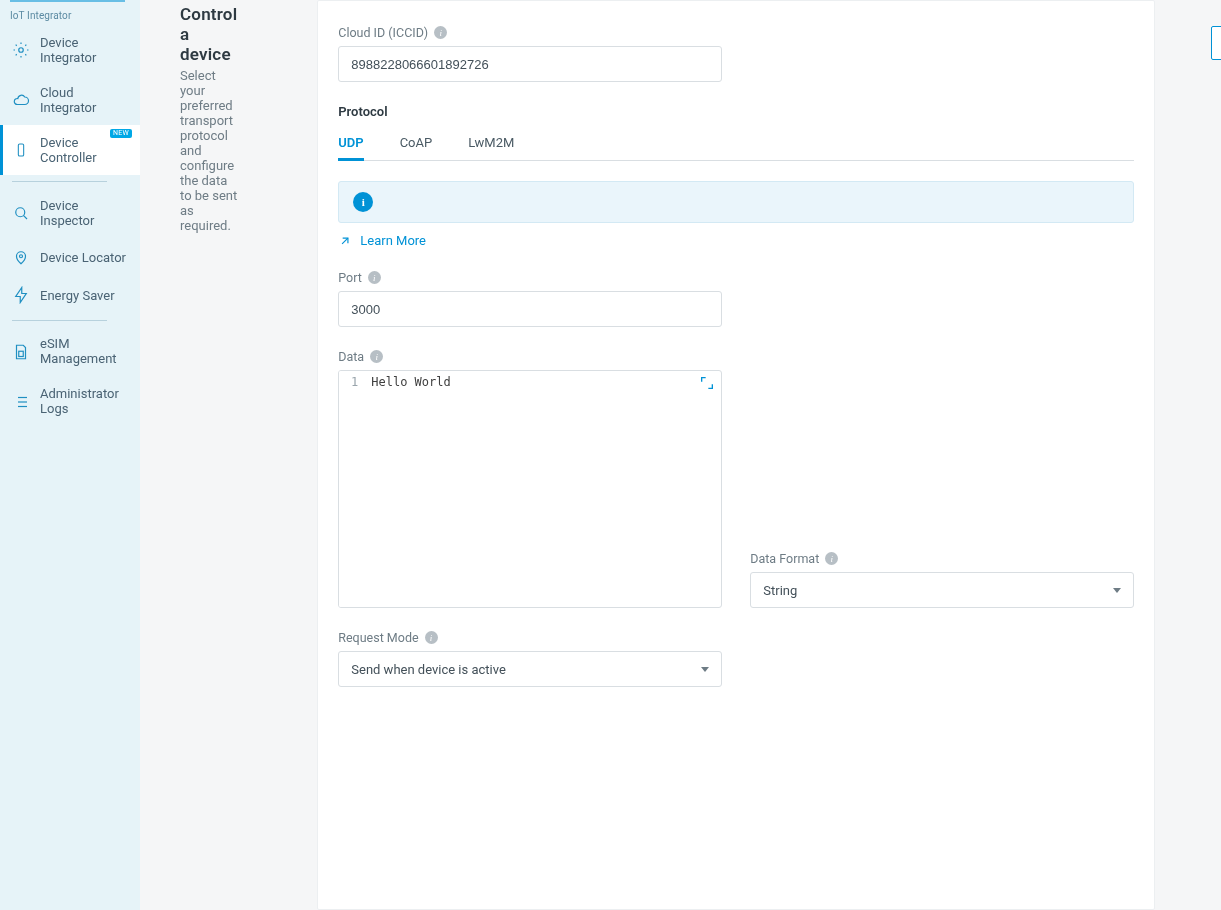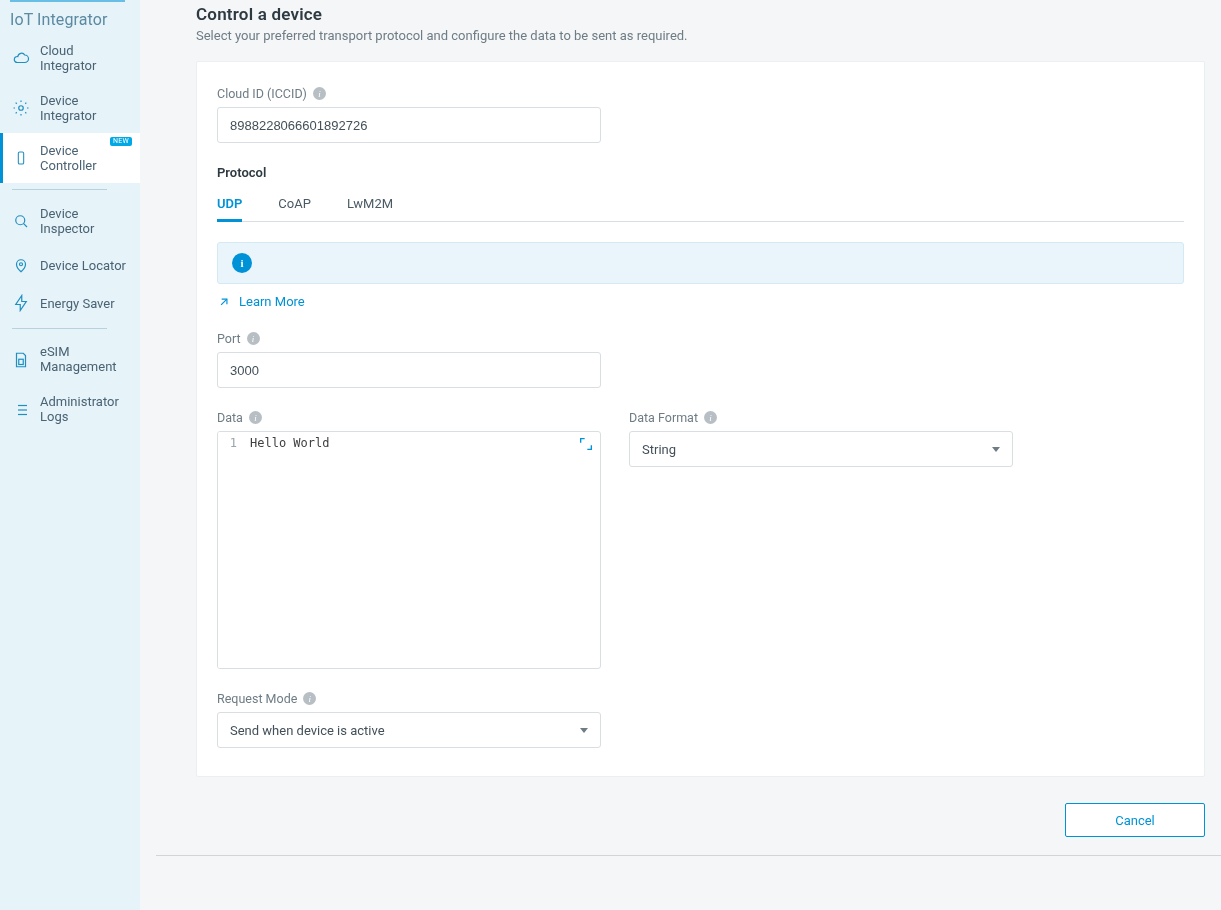--- a/index.html
+++ b/index.html
@@ -17,31 +17,31 @@
     --sidebar-icon:#1f8fc2;
     --badge-bg:#00a8e6;
     --info-bg:#eaf5fb;
     --divider:#8fb4c7;
   }
   html,body{margin:0;padding:0;height:100%;font-family:"Segoe UI",Roboto,Helvetica,Arial,sans-serif;font-size:13px;color:var(--text);background:var(--content-bg);}
   *{box-sizing:border-box;}
   .app{display:flex;min-height:100%;}
   
   .sidebar{width:var(--sidebar-width);background:var(--sidebar-bg);flex:0 0 auto;padding-top:0;}
-  .sidebar-section-label{font-size:16px;color:#5b8aa2;padding:6px 20px 4px 10px;letter-spacing:.1px;}
+  .sidebar-section-label{font-size:10px;color:#5b8aa2;padding:6px 20px 4px 10px;letter-spacing:.1px;}
   .sidebar-topline{height:2px;background:var(--accent);margin:0 10px 2px 10px;opacity:.55;width:115px;}
   .side-item{display:flex;align-items:center;gap:10px;padding:10px 10px 10px 12px;color:var(--sidebar-text);font-size:13px;cursor:pointer;position:relative;}
   .side-item .icn{width:18px;height:18px;display:flex;align-items:center;justify-content:center;color:var(--sidebar-icon);flex:0 0 auto;}
   .side-item.active{background:#fff;}
   .side-item.active::before{content:"";position:absolute;left:0;top:0;bottom:0;width:3px;background:var(--accent);}
   .side-divider{height:1px;background:var(--divider);margin:6px 12px;opacity:.55;width:95px;}
   .badge{position:absolute;top:4px;right:8px;background:var(--badge-bg);color:#fff;font-size:7px;padding:1px 3px;border-radius:2px;line-height:1;letter-spacing:.3px;}
   .side-item .ext{margin-left:4px;}
   
-  .main{flex:1;display:flex;flex-direction:column;min-width:0;margin-left:16px;}
+  .main{flex:1;display:flex;min-width:0;}
   .page-head{padding:4px 40px 18px 40px;}
   .page-title{font-size:17px;font-weight:600;color:#2e3a42;margin:0 0 4px 0;letter-spacing:.2px;}
   .page-sub{font-size:13px;color:var(--text-muted);margin:0;}
   .card{background:var(--card-bg);margin:0 16px 0 40px;border:1px solid #eceff1;border-radius:2px;padding:24px 20px 28px 20px;}
   .field{margin-bottom:22px;max-width:384px;}
   .field-wide{max-width:384px;}
   .label-row{display:flex;align-items:center;gap:6px;font-size:12.5px;color:var(--text-label);margin-bottom:6px;}
   .info-dot{width:13px;height:13px;border-radius:50%;background:#b7bfc5;color:#fff;font-size:9px;display:inline-flex;align-items:center;justify-content:center;font-family:Georgia,serif;font-style:italic;cursor:default;}
   input.txt, .select-box{width:100%;height:36px;border:1px solid var(--border);border-radius:3px;padding:0 12px;font-size:13px;color:#435059;background:#fff;outline:none;}
   .section-head{font-size:13px;font-weight:600;color:#2e3a42;margin-bottom:10px;}
@@ -50,21 +50,21 @@
   .tab{padding:6px 0 10px 0;font-size:13px;color:#4a5a64;cursor:pointer;position:relative;}
   .tab.active{color:var(--accent);font-weight:600;}
   .tab.active::after{content:"";position:absolute;left:0;right:0;bottom:-1px;height:3px;background:var(--accent);}
   
   .info-banner{display:flex;align-items:center;gap:14px;background:var(--info-bg);border:1px solid #d3e9f4;border-radius:3px;padding:10px 14px;margin-bottom:10px;}
   .info-banner .circ{width:20px;height:20px;border-radius:50%;background:var(--accent);color:#fff;display:flex;align-items:center;justify-content:center;font-size:11px;font-family:Georgia,serif;font-weight:bold;flex:0 0 auto;}
   .info-banner .msg{font-size:13px;color:#3a4a55;}
   .learn-more{display:inline-flex;align-items:center;gap:8px;color:var(--accent);font-size:13px;cursor:pointer;margin-bottom:22px;}
   .learn-more svg{width:14px;height:14px;}
   
-  .two-col{display:flex;gap:28px;align-items:flex-start;margin-bottom:22px;}
+  .two-col{display:flex;gap:28px;align-items:flex-end;margin-bottom:22px;}
   .col{flex:0 0 384px;max-width:384px;}
   
   .editor{border:1px solid var(--border);border-radius:3px;height:238px;position:relative;display:flex;font-family:Consolas,Menlo,monospace;font-size:12px;overflow:hidden;}
   .gutter{width:26px;background:#fff;border-right:1px solid transparent;text-align:right;padding:4px 6px 0 0;color:#9aa5ac;user-select:none;}
   .code{flex:1;padding:4px 6px;white-space:pre;color:#404040;}
   .editor .expand{position:absolute;top:4px;right:6px;width:16px;height:16px;cursor:pointer;}
   
   .select-box{display:flex;align-items:center;justify-content:space-between;cursor:pointer;}
   .select-box .caret{border-left:4px solid transparent;border-right:4px solid transparent;border-top:5px solid #6e7c85;}
   
@@ -82,34 +82,34 @@
 
 <div class="app">
 
   <aside class="sidebar">
     <div class="sidebar-topline"></div>
     <div class="sidebar-section-label">IoT Integrator</div>
 
     <div class="side-item">
       <span class="icn">
         <svg viewBox="0 0 24 24" width="18" height="18" fill="none" stroke="currentColor" stroke-width="1.6">
-            <path d="M17 18H7a4 4 0 1 1 .8-7.93A5 5 0 0 1 17 8a4 4 0 0 1 0 10z"></path>
-          </svg>
-      </span>
-      <span>Cloud Integrator</span>
-    </div>
-
-    <div class="side-item">
-      <span class="icn">
-        <svg viewBox="0 0 24 24" width="18" height="18" fill="none" stroke="currentColor" stroke-width="1.6">
             <circle cx="12" cy="12" r="3"></circle>
             <path d="M12 2v2M12 20v2M4.9 4.9l1.4 1.4M17.7 17.7l1.4 1.4M2 12h2M20 12h2M4.9 19.1l1.4-1.4M17.7 6.3l1.4-1.4"></path>
           </svg>
       </span>
       <span>Device Integrator</span>
+    </div>
+
+    <div class="side-item">
+      <span class="icn">
+        <svg viewBox="0 0 24 24" width="18" height="18" fill="none" stroke="currentColor" stroke-width="1.6">
+            <path d="M17 18H7a4 4 0 1 1 .8-7.93A5 5 0 0 1 17 8a4 4 0 0 1 0 10z"></path>
+          </svg>
+      </span>
+      <span>Cloud Integrator</span>
     </div>
 
     <div class="side-item active">
       <span class="icn">
         <svg viewBox="0 0 24 24" width="16" height="16" fill="none" stroke="currentColor" stroke-width="1.6">
             <rect x="8" y="3" width="8" height="18" rx="2"></rect>
             <line x1="12" y1="18" x2="12" y2="18"></line>
           </svg>
       </span>
       <span>Device Controller</span>

